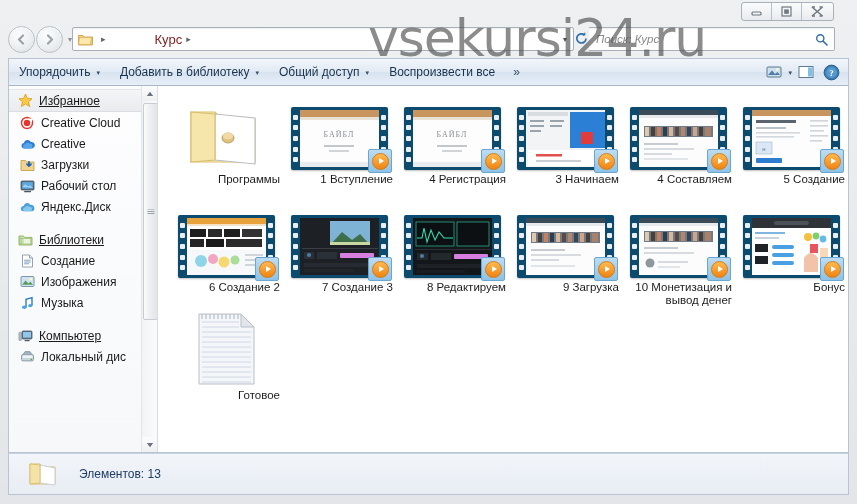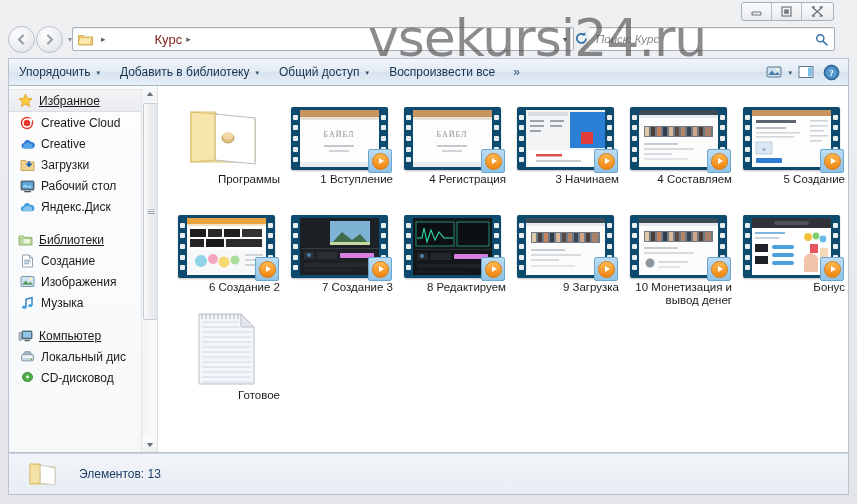--- a/index.html
+++ b/index.html
@@ -387,29 +387,20 @@
             <svg width="15" height="14" viewBox="0 0 15 14">
                 <rect x="1.5" y="4.5" width="12" height="6.4" rx="1.4" fill="#c8d4dc" stroke="#7e8e99" stroke-width=".8"></rect>
                 <rect x="2.6" y="5.6" width="9.8" height="2.4" fill="#eef3f6"></rect>
                 <circle cx="11.4" cy="9.4" r=".9" fill="#6ea84c"></circle>
                 <path d="M3 4.5 L5 1.6 H10 L12 4.5" fill="#9fb3c0" stroke="#7e8e99" stroke-width=".7"></path>
               </svg>
           </span>
           <span>Локальный дис</span>
         </div>
 
-        <div class="navitem child">
-          <span class="navico">
-            <svg width="15" height="14" viewBox="0 0 15 14">
-                <ellipse cx="7.5" cy="6" rx="5" ry="4.6" fill="#4fae4a" stroke="#2f7f2c" stroke-width=".8"></ellipse>
-                <ellipse cx="7.5" cy="6" rx="1.5" ry="1.4" fill="#eef6ee"></ellipse>
-              </svg>
-          </span>
-          <span>CD-дисковод</span>
-        </div>
       </div>
 
       <div class="sbar">
         <div class="sbtn">
           <svg width="8" height="6" viewBox="0 0 8 6">
               <path d="M4 0.8 L7.2 5 H0.8 Z" fill="#6b747c"></path>
             </svg>
         </div>
         <div class="sthumb">
           <span class="sgrip"></span>

